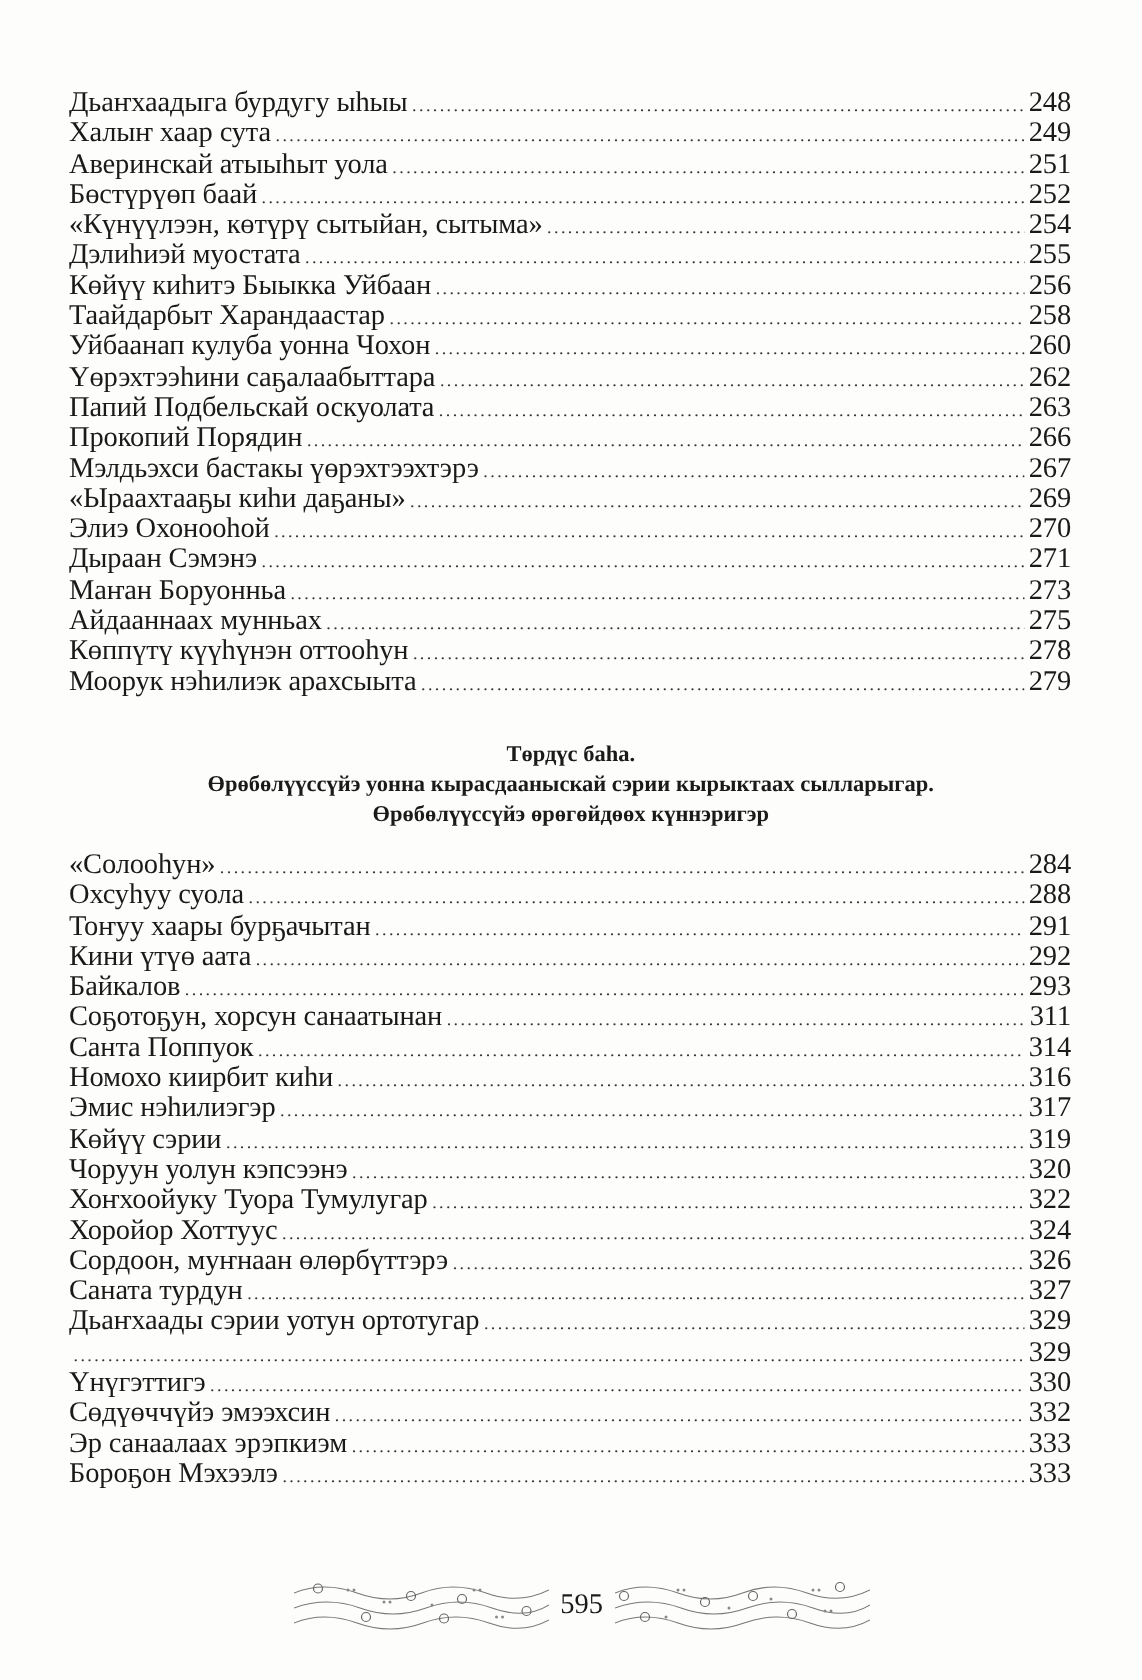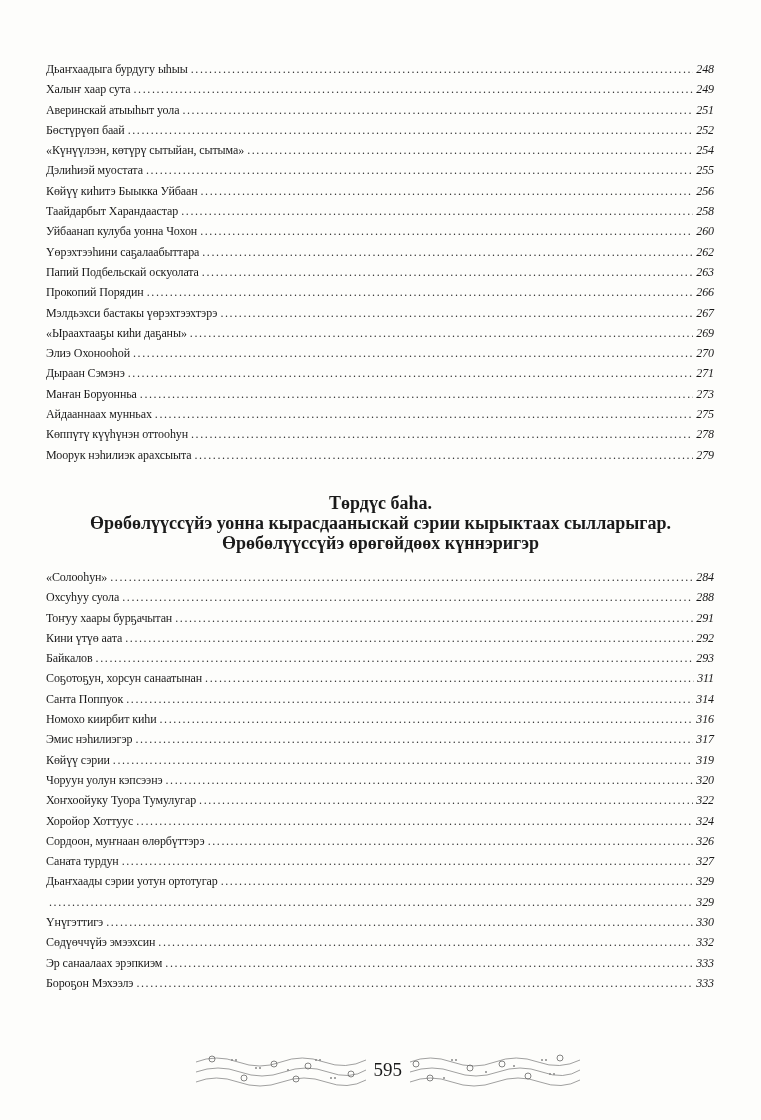--- a/index.html
+++ b/index.html
@@ -6,34 +6,34 @@
   body {
     width: 761px; height: 1120px; background: #fdfdfb; color: #1a1a1a;
     font-family: "Liberation Serif", "DejaVu Serif", serif;
     position: relative; overflow: hidden;
   }
   .toc { position: absolute; left: 46px; width: 668px; }
   .toc.first { top: 59px; }
   .toc.second { top: 567px; }
   .row {
     display: flex; align-items: baseline; height: 20.3px;
-    font-size: 12px; line-height: 20.3px; letter-spacing: -0.1px;
+    font-size: 19px; line-height: 20.3px; letter-spacing: -0.1px;
   }
   .row .title { white-space: nowrap; flex: 0 0 auto; }
   .row .leader {
     flex: 1 1 auto; overflow: hidden; white-space: nowrap;
     margin: 0 3px; font-size: 12px; letter-spacing: 1.6px; color: #333;
   }
   .row .leader::before {
     content: "................................................................................................................................................................................................................";
   }
-  .row .page { flex: 0 0 auto; text-align: right; font-style: italic; }
+  .row .page { flex: 0 0 auto; text-align: right; }
   .section-heading {
     position: absolute; left: 20px; width: 721px; top: 493px;
-    text-align: center; font-weight: bold; font-size: 18px; line-height: 20px;
+    text-align: center; font-weight: bold; font-size: 15px; line-height: 20px;
   }
   .footer {
     position: absolute; top: 1050px; left: 180px; width: 400px; height: 40px;
     display: flex; align-items: center; justify-content: flex-end;
   }
   .footer .orn { width: 170px; height: 36px; }
   .footer .num { font-size: 19px; margin: 0 8px; }
 </style>
 </head>
 <body>

